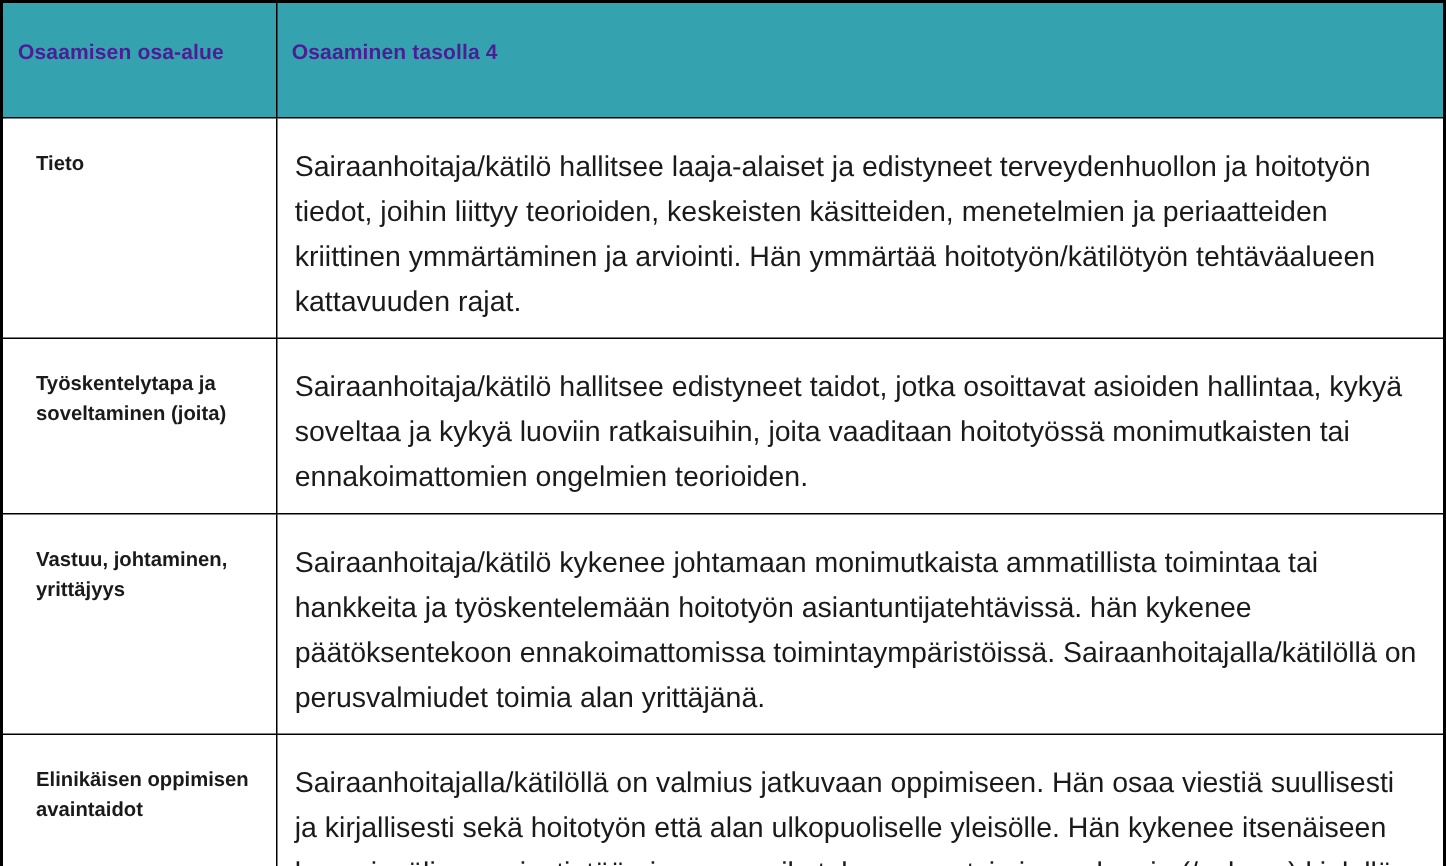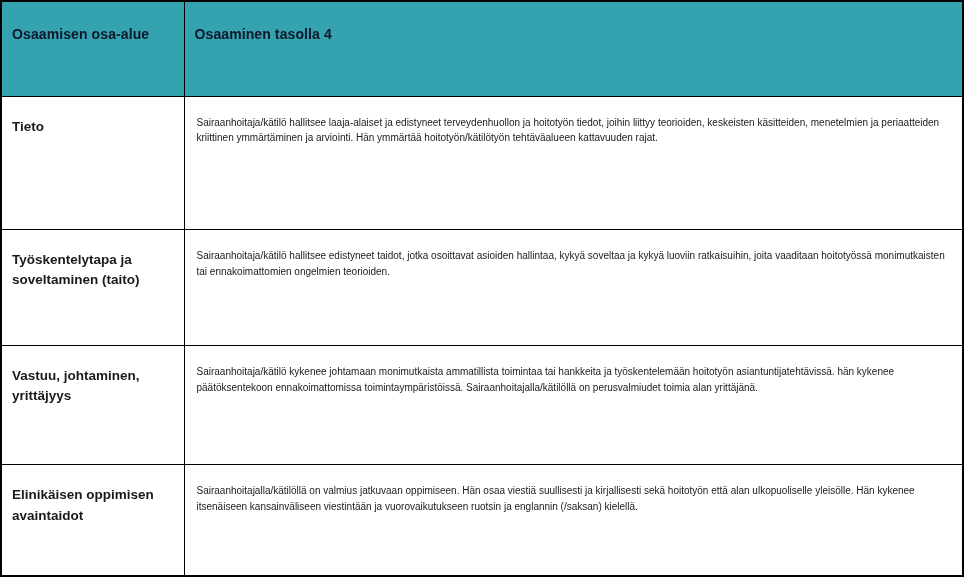--- a/index.html
+++ b/index.html
@@ -19,35 +19,35 @@
   .competence-table col.col-area { width: 183px; }
   .competence-table th,
   .competence-table td {
     border: 1px solid #000000;
     vertical-align: top;
     text-align: left;
     box-sizing: border-box;
   }
   .competence-table th {
     background: #34A2AF;
-    color: #0f172a;
+    color: #4c1d95;
     font-size: 14px;
     font-weight: bold;
     padding: 24px 10px 8px 10px;
     letter-spacing: 0.1px;
   }
   .competence-table td.area-cell {
     font-size: 13.5px;
     font-weight: bold;
     color: #1a1a1a;
-    padding: 20px 10px 8px 10px;
+    padding: 20px 10px 8px 22px;
     line-height: 1.5;
   }
   .competence-table td.desc-cell {
-    font-size: 10px;
+    font-size: 19px;
     font-weight: normal;
     color: #1a1a1a;
     padding: 18px 16px 8px 12px;
     line-height: 1.58;
   }
   tr.header-row    { height: 77px; }
   tr.row-0         { height: 108px; }
   tr.row-1         { height: 94px; }
   tr.row-2         { height: 97px; margin-top: 48px; }
   tr.row-3         { height: 87px; }
@@ -64,21 +64,21 @@
   <tbody>
     <tr class="header-row">
       <th>Osaamisen osa-alue</th>
       <th>Osaaminen tasolla 4</th>
     </tr>
     <tr class="row-0">
       <td class="area-cell">Tieto</td>
       <td class="desc-cell">Sairaanhoitaja/kätilö hallitsee laaja-alaiset ja edistyneet terveydenhuollon ja hoitotyön tiedot, joihin liittyy teorioiden, keskeisten käsitteiden, menetelmien ja periaatteiden kriittinen ymmärtäminen ja arviointi. Hän ymmärtää hoitotyön/kätilötyön tehtäväalueen kattavuuden rajat.</td>
     </tr>
     <tr class="row-1">
-      <td class="area-cell">Työskentelytapa ja soveltaminen (taito)</td>
+      <td class="area-cell">Työskentelytapa ja soveltaminen (joita)</td>
       <td class="desc-cell">Sairaanhoitaja/kätilö hallitsee edistyneet taidot, jotka osoittavat asioiden hallintaa, kykyä soveltaa ja kykyä luoviin ratkaisuihin, joita vaaditaan hoitotyössä monimutkaisten tai ennakoimattomien ongelmien teorioiden.</td>
     </tr>
     <tr class="row-2">
       <td class="area-cell">Vastuu, johtaminen, yrittäjyys</td>
       <td class="desc-cell">Sairaanhoitaja/kätilö kykenee johtamaan monimutkaista ammatillista toimintaa tai hankkeita ja työskentelemään hoitotyön asiantuntijatehtävissä. hän kykenee päätöksentekoon ennakoimattomissa toimintaympäristöissä. Sairaanhoitajalla/kätilöllä on perusvalmiudet toimia alan yrittäjänä.</td>
     </tr>
     <tr class="row-4">
       <td class="area-cell">Elinikäisen oppimisen avaintaidot</td>
       <td class="desc-cell">Sairaanhoitajalla/kätilöllä on valmius jatkuvaan oppimiseen. Hän osaa viestiä suullisesti ja kirjallisesti sekä hoitotyön että alan ulkopuoliselle yleisölle. Hän kykenee itsenäiseen kansainväliseen viestintään ja vuorovaikutukseen ruotsin ja englannin (/saksan) kielellä.</td>
     </tr>

